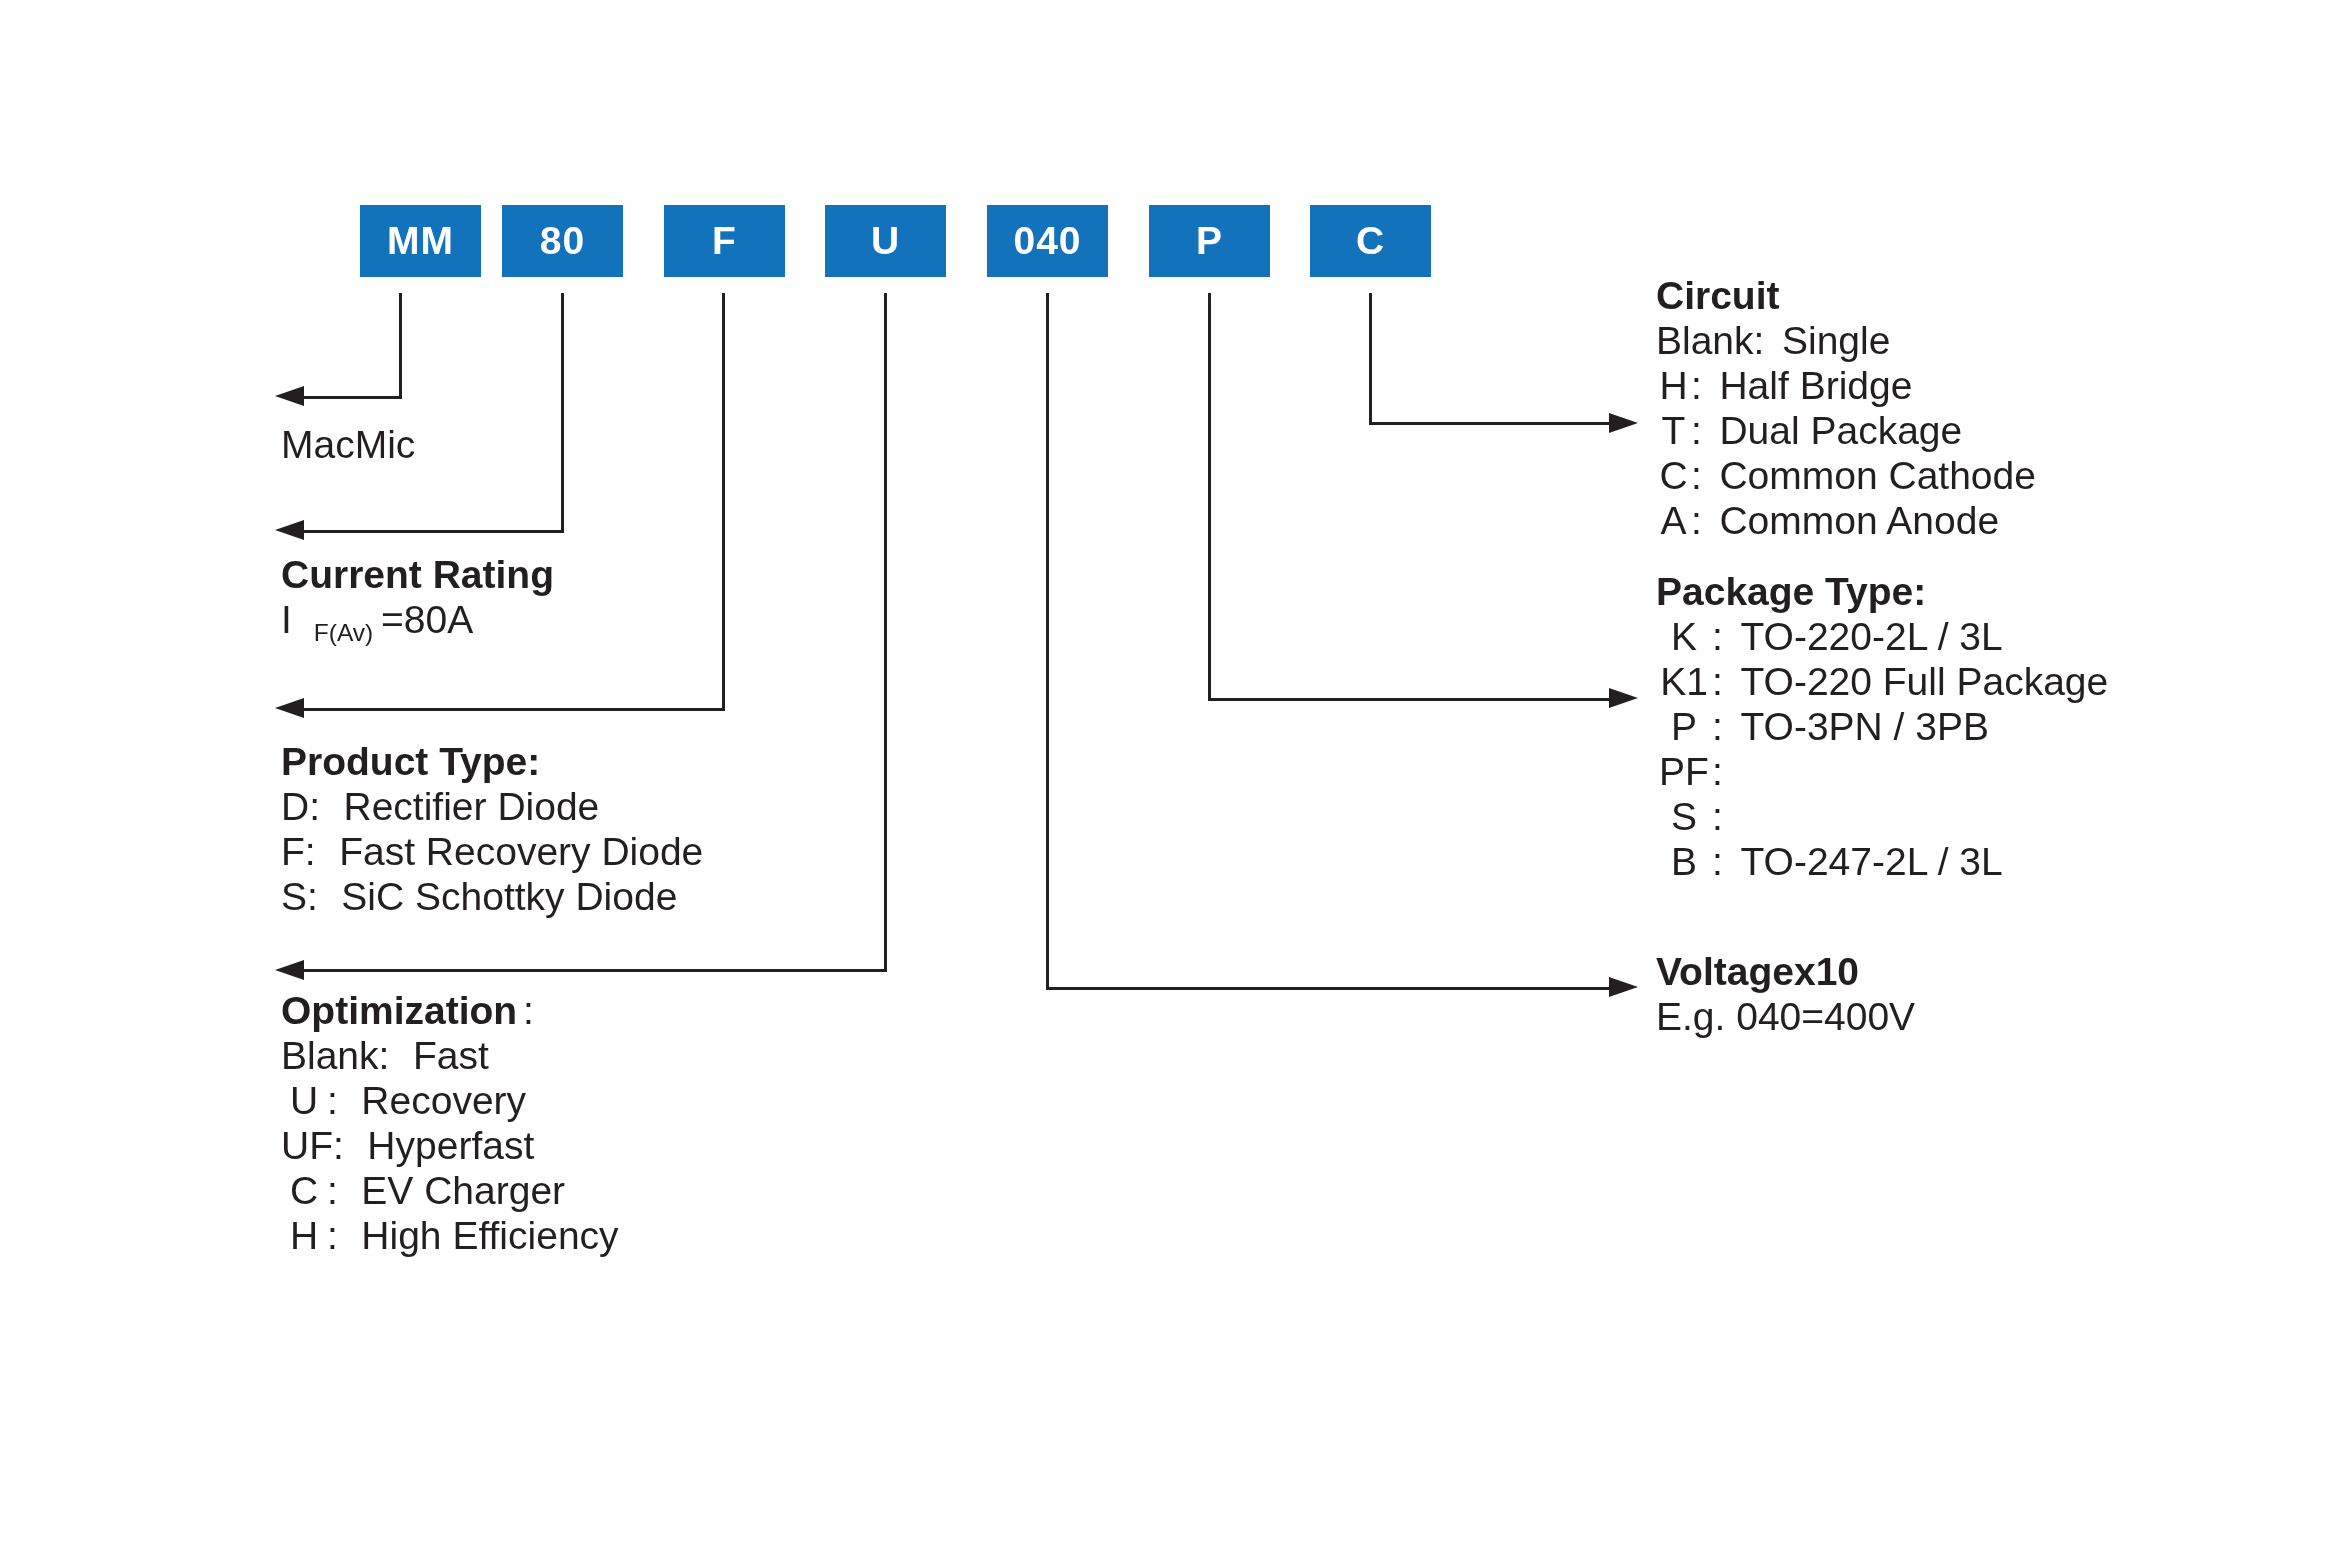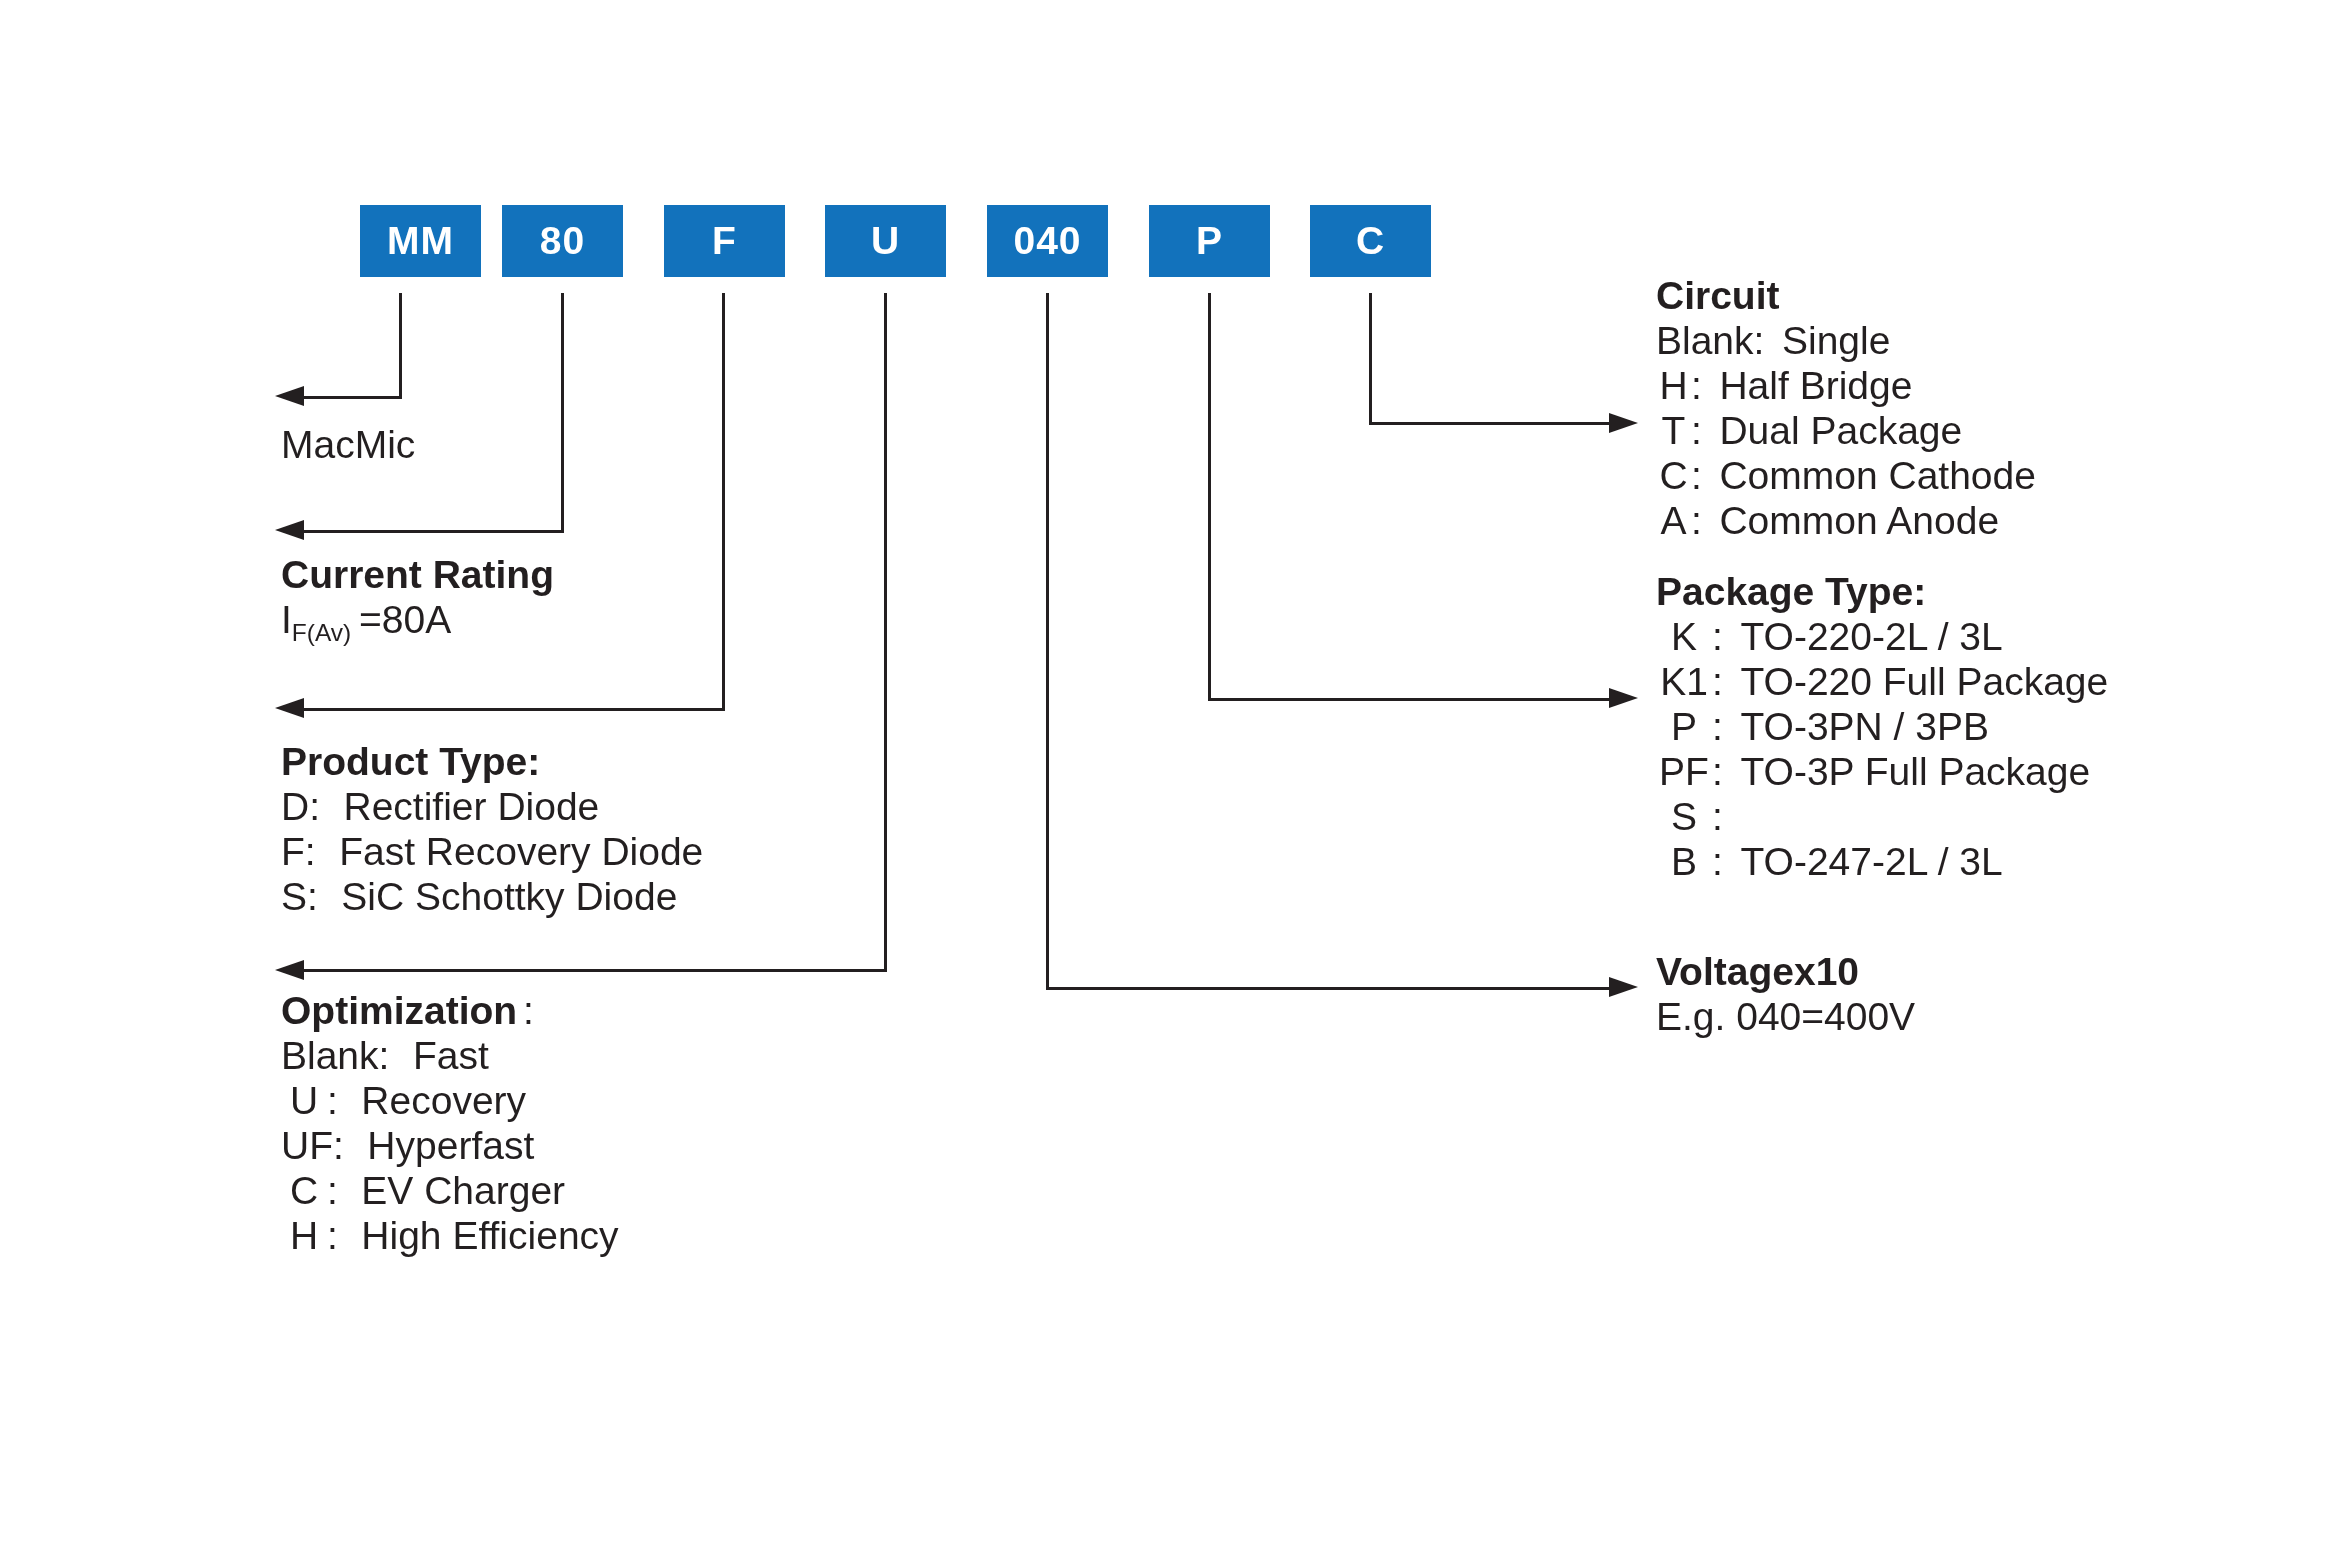--- a/index.html
+++ b/index.html
@@ -26,21 +26,21 @@
     border-top:10.8px solid transparent;border-bottom:10.8px solid transparent;
     border-right:29px solid #231f20;}
   .arrow-r{position:absolute;width:0;height:0;
     border-top:10.8px solid transparent;border-bottom:10.8px solid transparent;
     border-left:29px solid #231f20;}
   
   .tblock{position:absolute;font-size:39px;line-height:45px;white-space:nowrap;}
   .hd{font-weight:bold;}
   .row{display:flex;text-align:center;}
   .key{display:inline-block;}
-  .sub{font-size:24.5px;vertical-align:-7.8px;}
+  .sub{font-size:24.5px;vertical-align:-7.8px;margin-left:22px;}
   .eq{margin-left:7.8px;margin-top:40px;}
   .hd-colon{font-weight:normal;margin-left:5.9px;}
   
   .sec-product .key{min-width:23.5px;} .sec-product .colon{margin-right:23.5px;}
   .sec-opt .key{min-width:46px;}     .sec-opt .colon{margin-right:23.5px;}
   .sec-circuit .key{min-width:35px;} .sec-circuit .colon{margin-right:17.6px;}
   .sec-pkg .key{min-width:56px;}     .sec-pkg .colon{margin-right:17.6px;}
 </style>
 </head>
 <body>
@@ -178,21 +178,20 @@
         <span>TO-220 Full Package</span>
       </div>
     <div class="row">
         <span class="key">P</span>
         <span class="colon">:</span>
         <span>TO-3PN / 3PB</span>
       </div>
     <div class="row">
         <span class="key">PF</span>
         <span class="colon">:</span>
-        <span>TO-3P Full Package</span>
       </div>
     <div class="row">
         <span class="key">S</span>
         <span class="colon">:</span>
       </div>
     <div class="row">
         <span class="key">B</span>
         <span class="colon">:</span>
         <span>TO-247-2L / 3L</span>
       </div>

